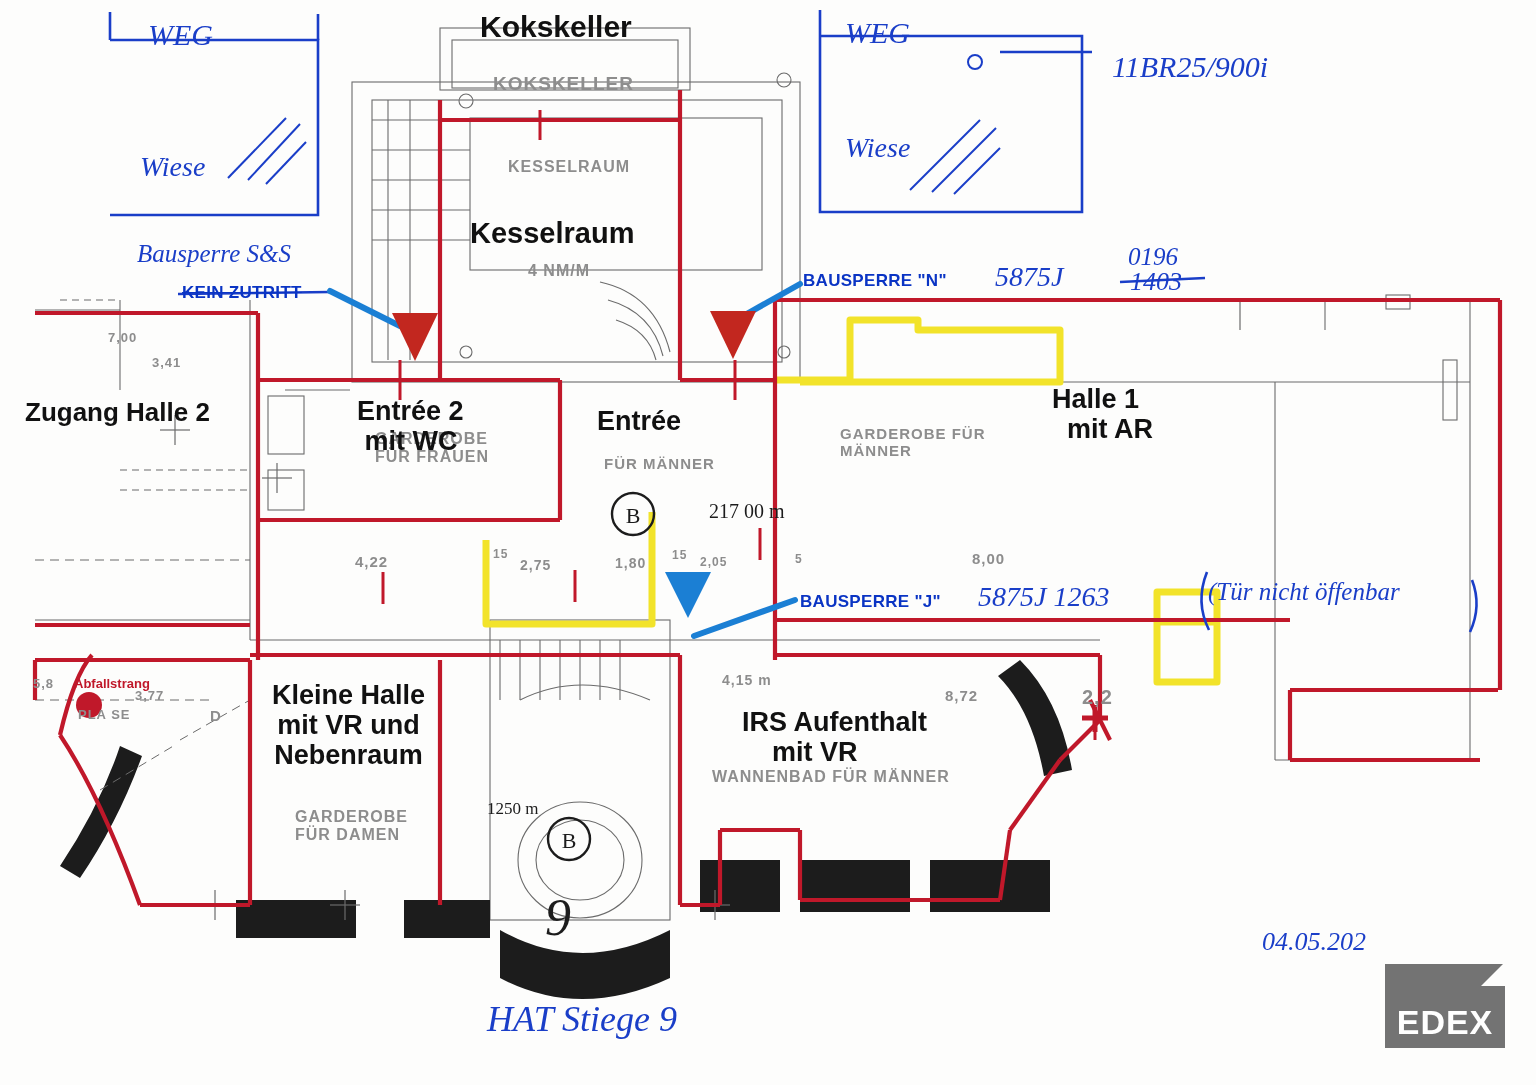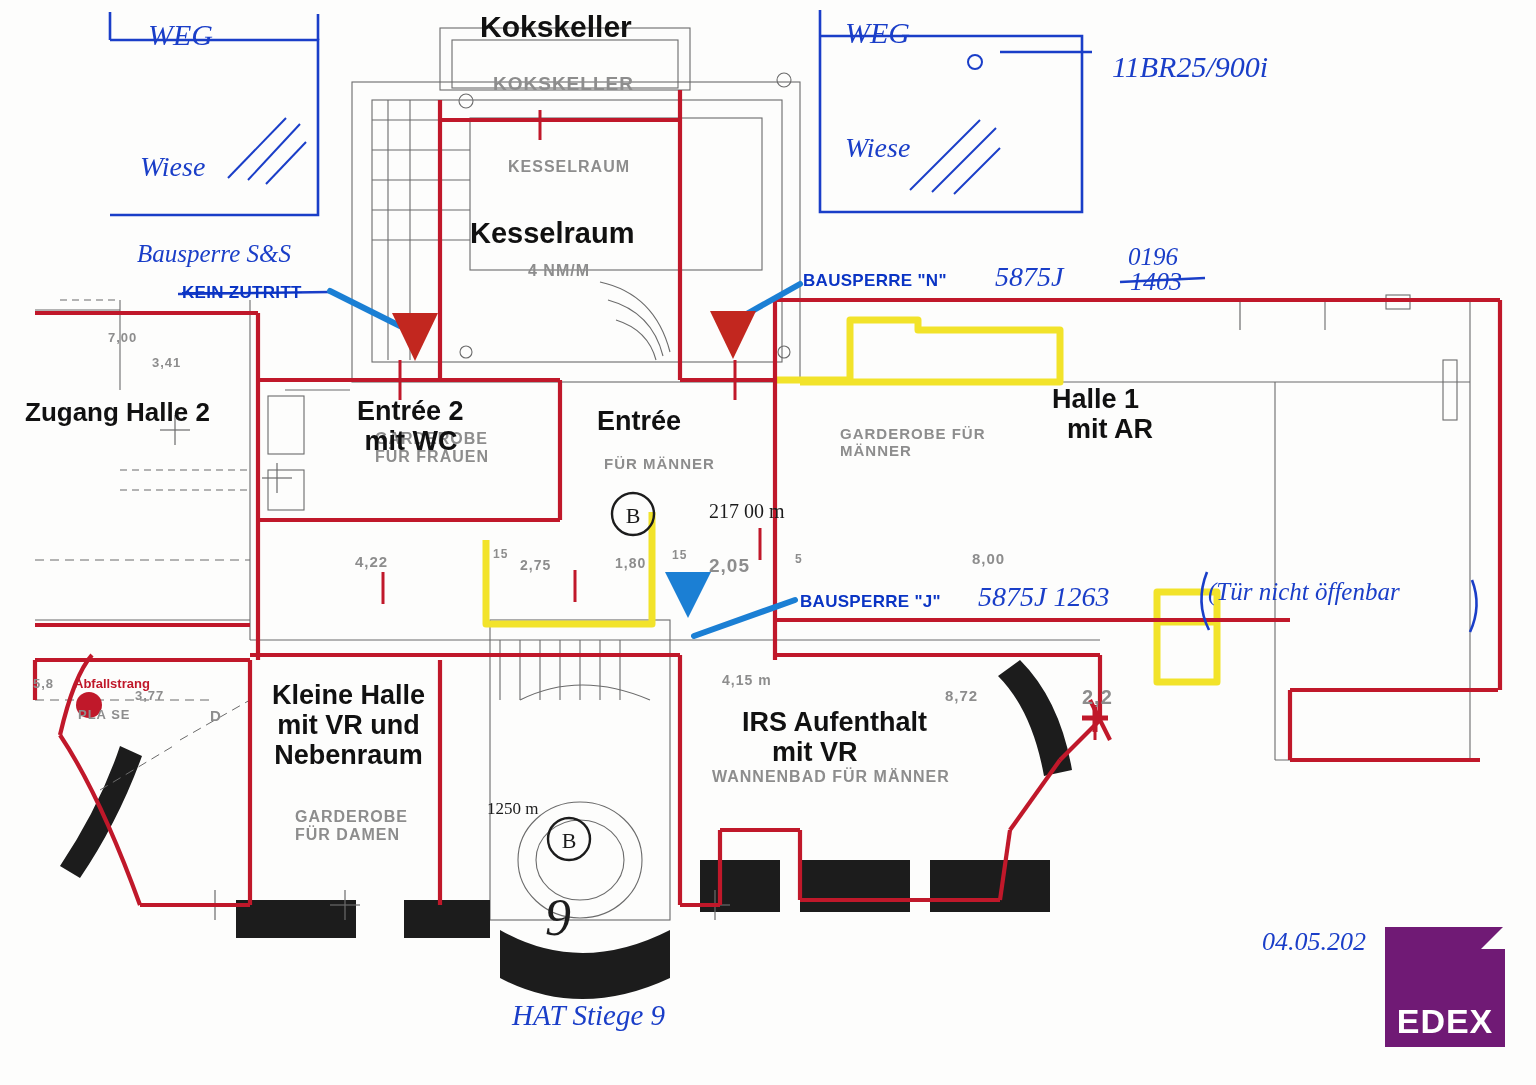--- a/index.html
+++ b/index.html
@@ -25,22 +25,22 @@
     position:absolute;font-family:"Liberation Sans",sans-serif;
     color:#c0182a;font-weight:bold;white-space:pre;font-size:13px;
   }
   .faint{
     position:absolute;font-family:"Liberation Sans",sans-serif;
     color:#8d8d8d;white-space:pre;letter-spacing:1px;font-weight:bold;
   }
   .strike{text-decoration:line-through;}
   
   #logo{
-    position:absolute;left:1385px;top:927px;width:120px;height:120px;
-    background:#701a75;
+    position:absolute;left:1385px;top:964px;width:120px;height:84px;
+    background:#737373;
   }
   #logo .txt{
     position:absolute;left:0;bottom:6px;width:120px;text-align:center;
     color:#fff;font-weight:bold;font-size:34px;letter-spacing:1px;
     font-family:"Liberation Sans",sans-serif;
   }
   #logo .corner{
     position:absolute;right:-2px;top:-4px;width:0;height:0;
     border-left:26px solid transparent;border-bottom:26px solid #fdfdfc;
   }
@@ -263,21 +263,21 @@
 FÜR FRAUEN</div>
   <div class="faint" style="left:604px;top:455px;font-size:15px;">FÜR MÄNNER</div>
   <div class="faint" style="left:840px;top:425px;font-size:15px;">GARDEROBE FÜR
 MÄNNER</div>
   <div class="faint" style="left:712px;top:768px;font-size:16px;">WANNENBAD FÜR MÄNNER</div>
   <div class="faint" style="left:295px;top:808px;font-size:16px;">GARDEROBE
 FÜR DAMEN</div>
   <div class="faint" style="left:355px;top:553px;font-size:15px;">4,22</div>
   <div class="faint" style="left:520px;top:557px;font-size:14px;">2,75</div>
   <div class="faint" style="left:615px;top:555px;font-size:14px;">1,80</div>
-  <div class="faint" style="left:700px;top:555px;font-size:19px;margin-left:9px;">2,05</div>
+  <div class="faint" style="left:700px;top:555px;font-size:12px;">2,05</div>
   <div class="faint" style="left:972px;top:550px;font-size:15px;">8,00</div>
   <div class="faint" style="left:945px;top:687px;font-size:15px;">8,72</div>
   <div class="faint" style="left:722px;top:672px;font-size:14px;">4,15 m</div>
   <div class="faint" style="left:1082px;top:686px;font-size:20px;text-align:center;">2,2</div>
   <div class="faint" style="left:108px;top:330px;font-size:13px;">7,00</div>
   <div class="faint" style="left:152px;top:355px;font-size:13px;">3,41</div>
   <div class="faint" style="left:135px;top:688px;font-size:13px;">3,77</div>
   <div class="faint" style="left:78px;top:707px;font-size:13px;">PLA SE</div>
   <div class="faint" style="left:33px;top:676px;font-size:13px;">5,8</div>
   <div class="faint" style="left:210px;top:707px;font-size:15px;">D</div>
@@ -305,21 +305,21 @@
   <div class="lbl-blue" style="left:140px;top:152px;font-size:28px;">Wiese</div>
   <div class="lbl-blue" style="left:845px;top:133px;font-size:28px;">Wiese</div>
   <div class="lbl-blue" style="left:137px;top:240px;font-size:25px;">Bausperre S&amp;S</div>
   <div class="lbl-blue" style="left:1112px;top:50px;font-size:30px;">11BR25/900i</div>
   <div class="lbl-blue" style="left:1128px;top:243px;font-size:25px;">0196</div>
   <div class="lbl-blue" style="left:995px;top:262px;font-size:28px;">5875J</div>
   <div class="lbl-blue" style="left:1130px;top:268px;font-size:26px;">1403</div>
   <div class="lbl-blue" style="left:978px;top:582px;font-size:28px;">5875J 1263</div>
   <div class="lbl-blue" style="left:1208px;top:578px;font-size:25px;">(Tür nicht öffenbar</div>
   <div class="lbl-blue" style="left:1262px;top:928px;font-size:26px;">04.05.202</div>
-  <div class="lbl-blue" style="left:512px;top:1000px;font-size:29px;">HAT Stiege 9</div>
+  <div class="lbl-blue" style="left:487px;top:1000px;font-size:36px;">HAT Stiege 9</div>
   <div class="lbl-blue" style="left:674px;top:500px;font-size:20px;font-style:normal;color:#1c1c1c;margin-left:35px;">217 00 m</div>
   <div class="lbl-blue" style="left:487px;top:800px;font-size:17px;font-style:normal;color:#1c1c1c;">1250 m</div>
 
   <div class="lbl-blue-b strike" style="left:182px;top:283px;font-size:17px;">KEIN ZUTRITT</div>
   <div class="lbl-blue-b" style="left:803px;top:271px;font-size:17px;">BAUSPERRE "N"</div>
   <div class="lbl-blue-b" style="left:800px;top:592px;font-size:17px;">BAUSPERRE "J"</div>
 
   <div class="lbl-red" style="left:74px;top:676px;">Abfallstrang</div>
 
   <div id="logo">

